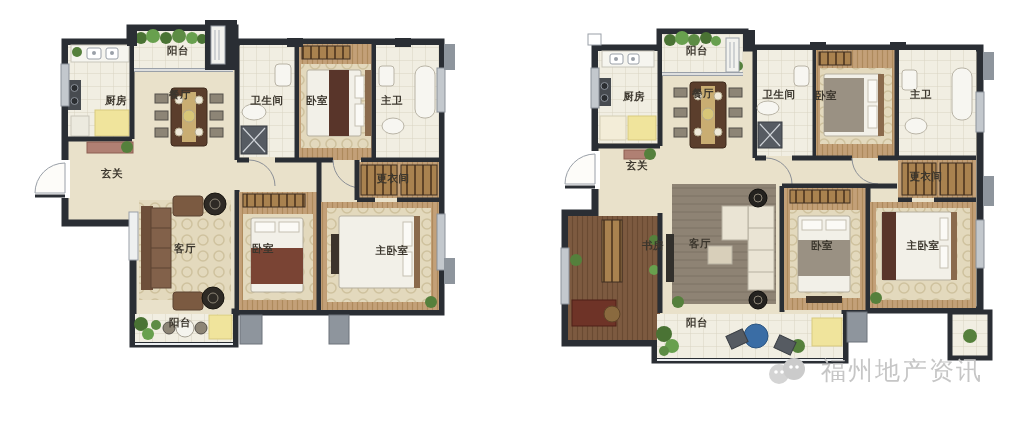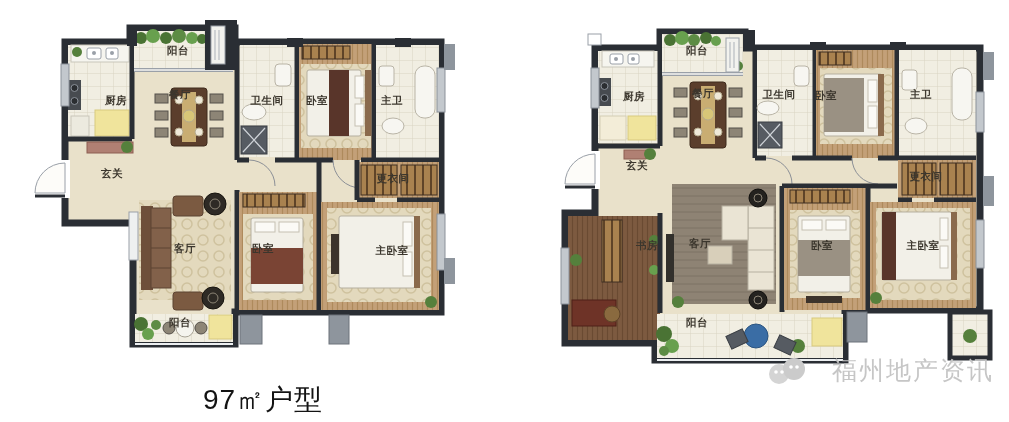--- a/index.html
+++ b/index.html
@@ -8,21 +8,21 @@
   .plan{position:absolute;margin:0;}
   .plan svg{display:block;overflow:visible;}
   .plan-97{left:35px;top:8px;width:420px;height:340px;}
   .plan-118{left:560px;top:8px;width:440px;height:360px;}
   .rlabel{position:absolute;transform:translate(-50%,-50%);font-size:10.5px;line-height:1;
           color:#3b362d;font-weight:600;letter-spacing:.5px;white-space:nowrap;}
   .caption{position:absolute;width:240px;text-align:center;font-size:28px;font-weight:500;
            color:#131313;letter-spacing:1px;}
   .caption-97{left:143px;top:381px;}
   .caption-118{left:648px;top:379px;}
-  .watermark{position:absolute;left:766px;top:354px;display:flex;align-items:center;gap:24px;
+  .watermark{position:absolute;left:766px;top:354px;display:flex;align-items:center;gap:13px;
              color:#c6c6c6;font-size:25px;letter-spacing:2px;}
   .wm-text{white-space:nowrap;}
 </style>
 </head>
 <body>
 
 <div class="stage">
 
   <figure class="plan plan-97">
     <svg width="420" height="340" viewBox="0 0 420 340">
@@ -422,28 +422,27 @@
     </svg>
 
     <span class="rlabel" style="left:137px;top:42px">阳台</span>
     <span class="rlabel" style="left:74px;top:88px">厨房</span>
     <span class="rlabel" style="left:143px;top:85px">餐厅</span>
     <span class="rlabel" style="left:219px;top:86px">卫生间</span>
     <span class="rlabel" style="left:266px;top:87px">卧室</span>
     <span class="rlabel" style="left:361px;top:86px">主卫</span>
     <span class="rlabel" style="left:77px;top:157px">玄关</span>
     <span class="rlabel" style="left:366px;top:168px">更衣间</span>
-    <span class="rlabel" style="left:87px;top:237px">书房</span>
+    <span class="rlabel" style="left:93px;top:237px">书房</span>
     <span class="rlabel" style="left:140px;top:235px">客厅</span>
     <span class="rlabel" style="left:262px;top:237px">卧室</span>
     <span class="rlabel" style="left:363px;top:237px">主卧室</span>
     <span class="rlabel" style="left:137px;top:314px">阳台</span>
   </figure>
 
-  <div class="caption caption-97">97㎡户型</div>
 
   <div class="watermark">
     <svg width="42" height="32" viewBox="0 0 42 32">
       <circle cx="13" cy="19" r="10" fill="#d4d4d4"></circle>
       <circle cx="28" cy="14" r="11" fill="#cbcbcb"></circle>
       <circle cx="10" cy="17" r="1.8" fill="#ffffff"></circle>
       <circle cx="16" cy="17" r="1.8" fill="#ffffff"></circle>
       <circle cx="25" cy="12" r="1.8" fill="#ffffff"></circle>
       <circle cx="31" cy="12" r="1.8" fill="#ffffff"></circle>
     </svg>

